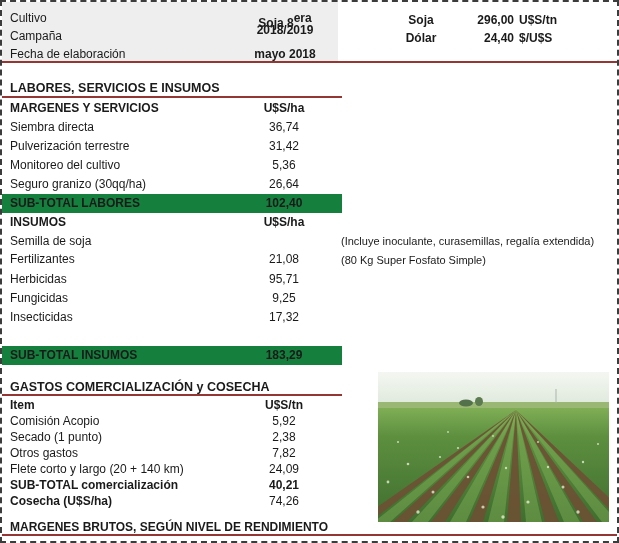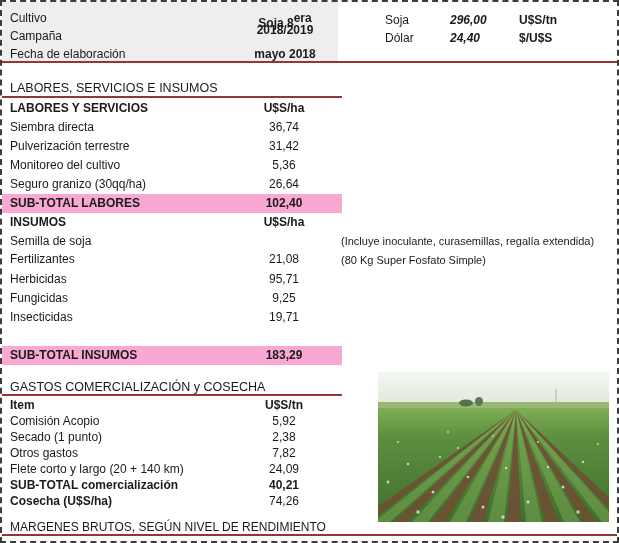--- a/index.html
+++ b/index.html
@@ -14,28 +14,28 @@
     color:#1a1a1a;
     overflow:hidden;
   }
   .b{font-weight:bold;}
   .shade-block{position:absolute;left:0;top:0;width:336px;height:59px;background:#eeeeee;}
   .hr{position:absolute;height:2px;background:#943634;left:0;}
   .row{position:absolute;left:0;width:340px;height:19px;line-height:19px;white-space:nowrap;}
   .row16{position:absolute;left:0;width:340px;height:16px;line-height:16px;white-space:nowrap;}
   .row .lbl,.row16 .lbl{position:absolute;left:8px;}
   .row .val,.row16 .val{position:absolute;left:230px;width:104px;text-align:center;}
-  .shaded{background:#f9a8d4;}
+  .shaded{background:#15803d;}
   .info-lbl{position:absolute;left:8px;line-height:18px;}
   .info-val{position:absolute;left:233px;width:100px;text-align:center;line-height:18px;font-weight:bold;}
   .sup{font-size:12px;vertical-align:super;font-weight:bold;}
-  .price-lbl{position:absolute;left:383px;width:72px;line-height:18px;font-weight:normal;}
-  .price-val{position:absolute;left:448px;width:64px;text-align:left;line-height:18px;font-weight:bold;font-style:italic;}
+  .price-lbl{position:absolute;left:383px;width:72px;text-align:center;line-height:18px;font-weight:bold;}
+  .price-val{position:absolute;left:448px;width:64px;text-align:right;line-height:18px;font-weight:bold;}
   .price-unit{position:absolute;left:517px;line-height:18px;font-weight:bold;}
-  .sec-title{position:absolute;left:8px;font-weight:normal;font-size:12.5px;white-space:nowrap;text-align:center;}
+  .sec-title{position:absolute;left:8px;font-weight:bold;font-size:12.5px;white-space:nowrap;text-align:center;}
   .note{position:absolute;left:339px;font-size:11px;line-height:19px;white-space:nowrap;}
   .photo{position:absolute;left:376px;top:370px;width:231px;height:150px;}
 </style>
 </head>
 <body>
 
 <div class="page">
 
   <div class="shade-block"></div>
 
@@ -52,21 +52,21 @@
   <span class="price-lbl" style="top:27px">Dólar</span>
   <span class="price-val" style="top:27px">24,40</span>
   <span class="price-unit" style="top:27px">$/U$S</span>
 
   <div class="hr" style="top:59px;width:615px;"></div>
 
   <div class="sec-title" style="top:79px">LABORES, SERVICIOS E INSUMOS</div>
   <div class="hr" style="top:94px;width:340px;"></div>
 
   <div class="row" style="top:97px">
-    <span class="lbl b">LABORES Y SERVICIOS</span>
+    <span class="lbl b">MARGENES Y SERVICIOS</span>
     <span class="val b">U$S/ha</span>
   </div>
   <div class="row" style="top:116px">
     <span class="lbl">Siembra directa</span>
     <span class="val">36,74</span>
   </div>
   <div class="row" style="top:135px">
     <span class="lbl">Pulverización terrestre</span>
     <span class="val">31,42</span>
   </div>
@@ -99,21 +99,21 @@
   <div class="row" style="top:268px">
     <span class="lbl">Herbicidas</span>
     <span class="val">95,71</span>
   </div>
   <div class="row" style="top:287px">
     <span class="lbl">Fungicidas</span>
     <span class="val">9,25</span>
   </div>
   <div class="row" style="top:306px">
     <span class="lbl">Insecticidas</span>
-    <span class="val">19,71</span>
+    <span class="val">17,32</span>
   </div>
   <div class="row shaded" style="top:344px">
     <span class="lbl b">SUB-TOTAL INSUMOS</span>
     <span class="val b">183,29</span>
   </div>
 
   <div class="sec-title" style="top:378px">GASTOS COMERCIALIZACIÓN y COSECHA</div>
   <div class="hr" style="top:392px;width:340px;"></div>
 
   <div class="row16" style="top:395px">

